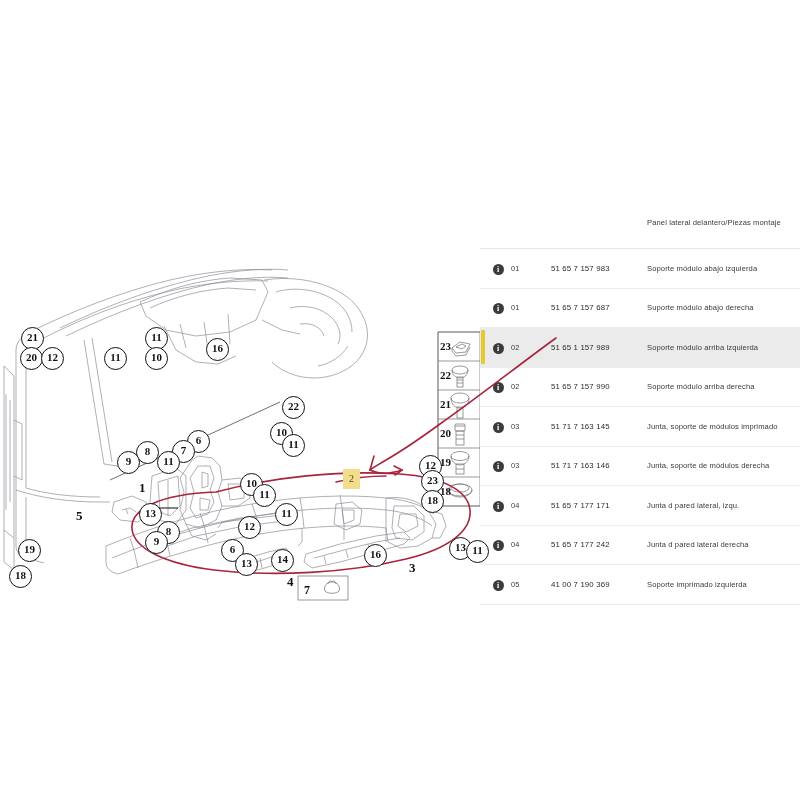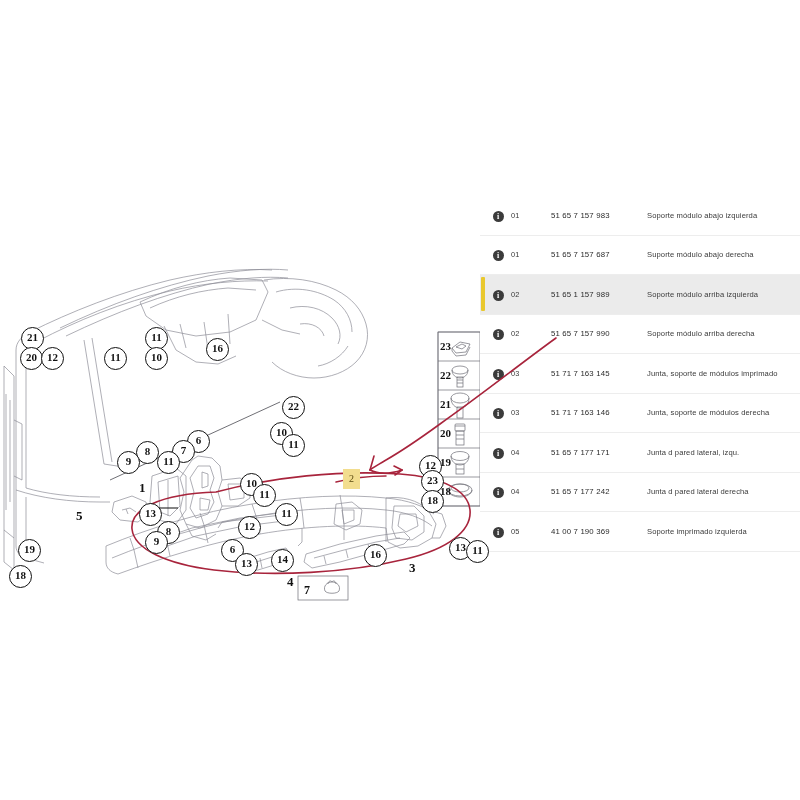--- a/index.html
+++ b/index.html
@@ -303,20 +303,27 @@
           <path d="M-4 -4 C-4 -7 -1 -8 0 -6"></path>
           <path d="M4 -4 C4 -7 1 -8 0 -6"></path>
         </g>
       </g>
     </svg>
   </div>
 
   <div id="parts-panel">
     <table class="tbl">
       <tbody id="tbody">
+        <tr class="hdr-row">
+          <td class="c-accent"></td>
+          <td class="c-icon"></td>
+          <td class="c-code"></td>
+          <td class="c-pn"></td>
+          <td class="c-desc hdr-title">Panel lateral delantero/Piezas montaje</td>
+        </tr>
       <tr class="prow">
             <td class="c-accent"></td>
             <td class="c-icon"><span class="info-dot">i</span></td>
             <td class="c-code">01</td>
             <td class="c-pn">51 65 7 157 983</td>
             <td class="c-desc">Soporte módulo abajo izquierda</td>
           </tr>
           <tr class="prow">
             <td class="c-accent"></td>
             <td class="c-icon"><span class="info-dot">i</span></td>

